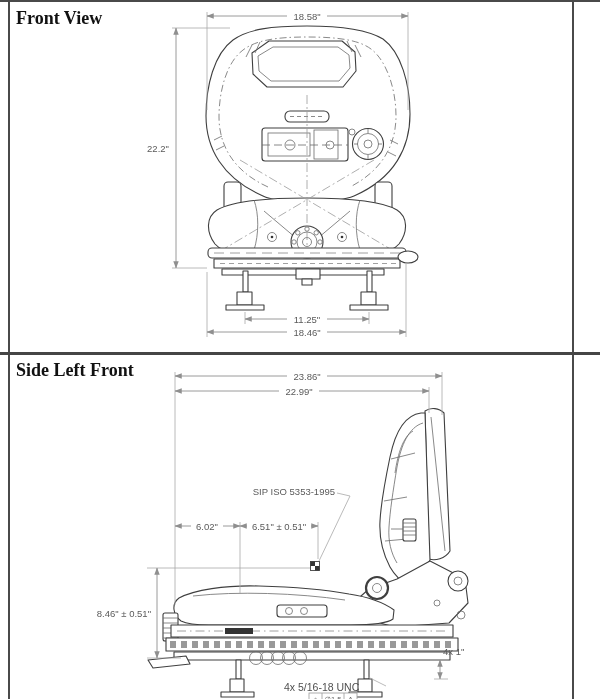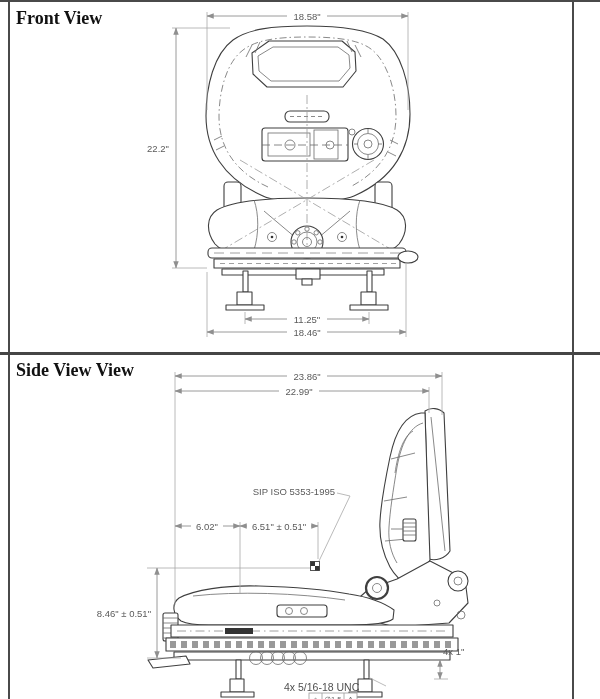--- a/index.html
+++ b/index.html
@@ -150,21 +150,21 @@
         <g>
           <line class="dim" x1="207" y1="332" x2="406" y2="332" marker-start="url(#fvAr)" marker-end="url(#fvAr)"></line>
           <rect class="dimbg" x="287" y="326.5" width="40" height="11"></rect>
           <text class="dimtxt" x="307" y="335.6" text-anchor="middle">18.46"</text>
         </g>
       </g>
     </svg>
   </div>
 
   <div class="panel panel-side">
-    <div class="panel-title" style="top:5px">Side View View</div>
+    <div class="panel-title" style="top:5px">Side Left Front</div>
     <svg width="600" height="344" viewBox="3 0 600 344">
       <defs>
         <marker id="svAr" viewBox="0 0 8 6" refX="7.5" refY="3" markerWidth="8" markerHeight="6" orient="auto-start-reverse">
           <path d="M0,0 L8,3 L0,6 Z" fill="#8f8f8f"></path>
         </marker>
       </defs>
 
       <g>
         <g>
           <path class="drf" d="M428 56 C434 52 442 53 447 58 L453 196 C448 204 438 206 432 204 Z"></path>

